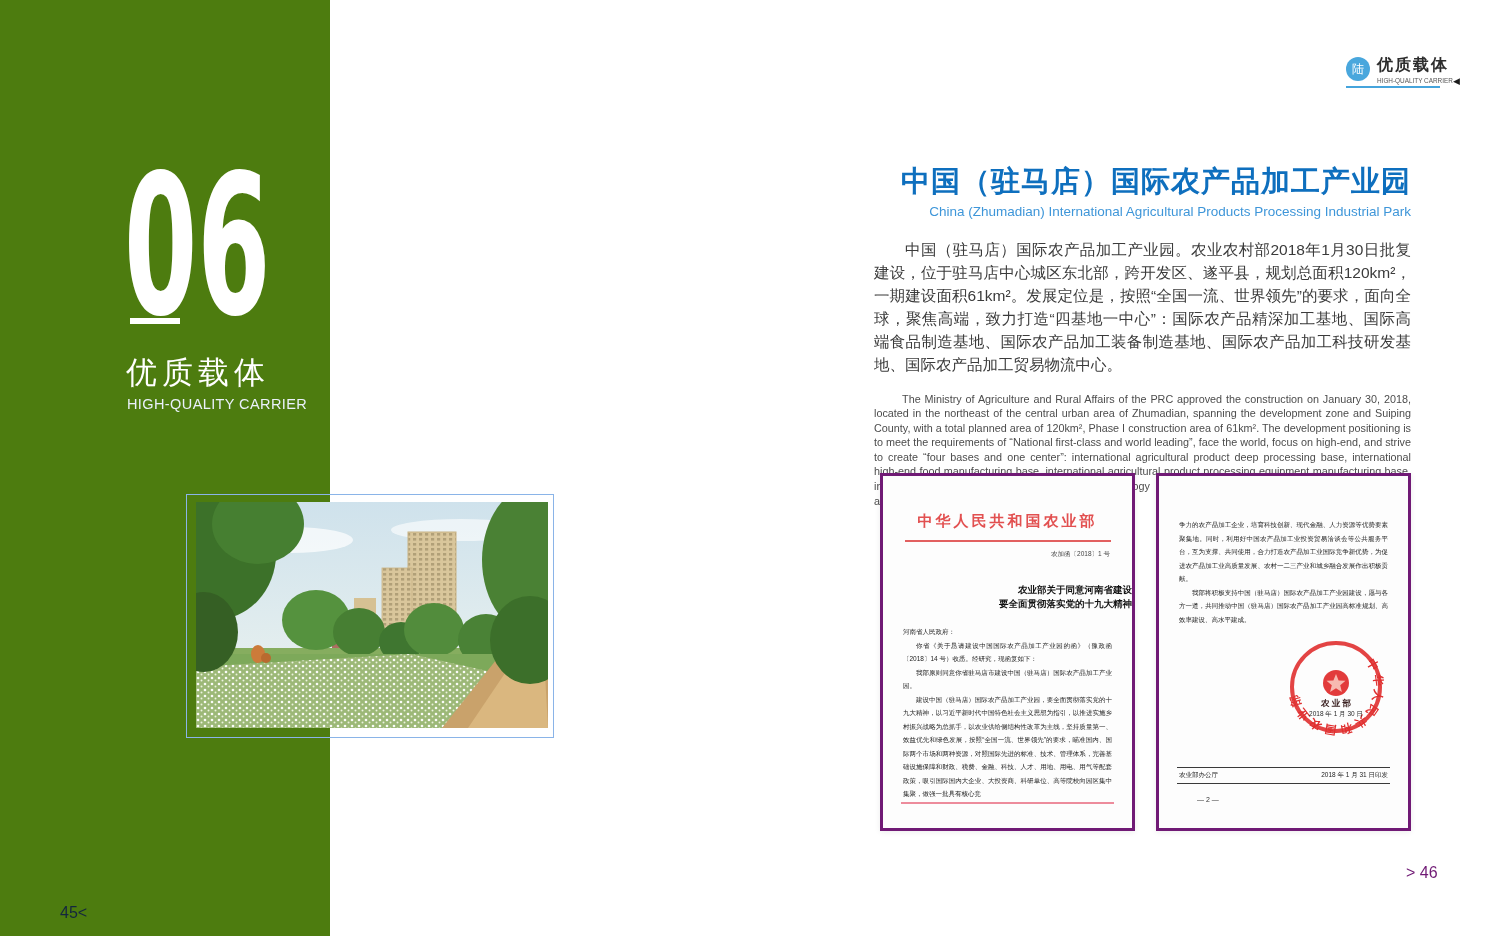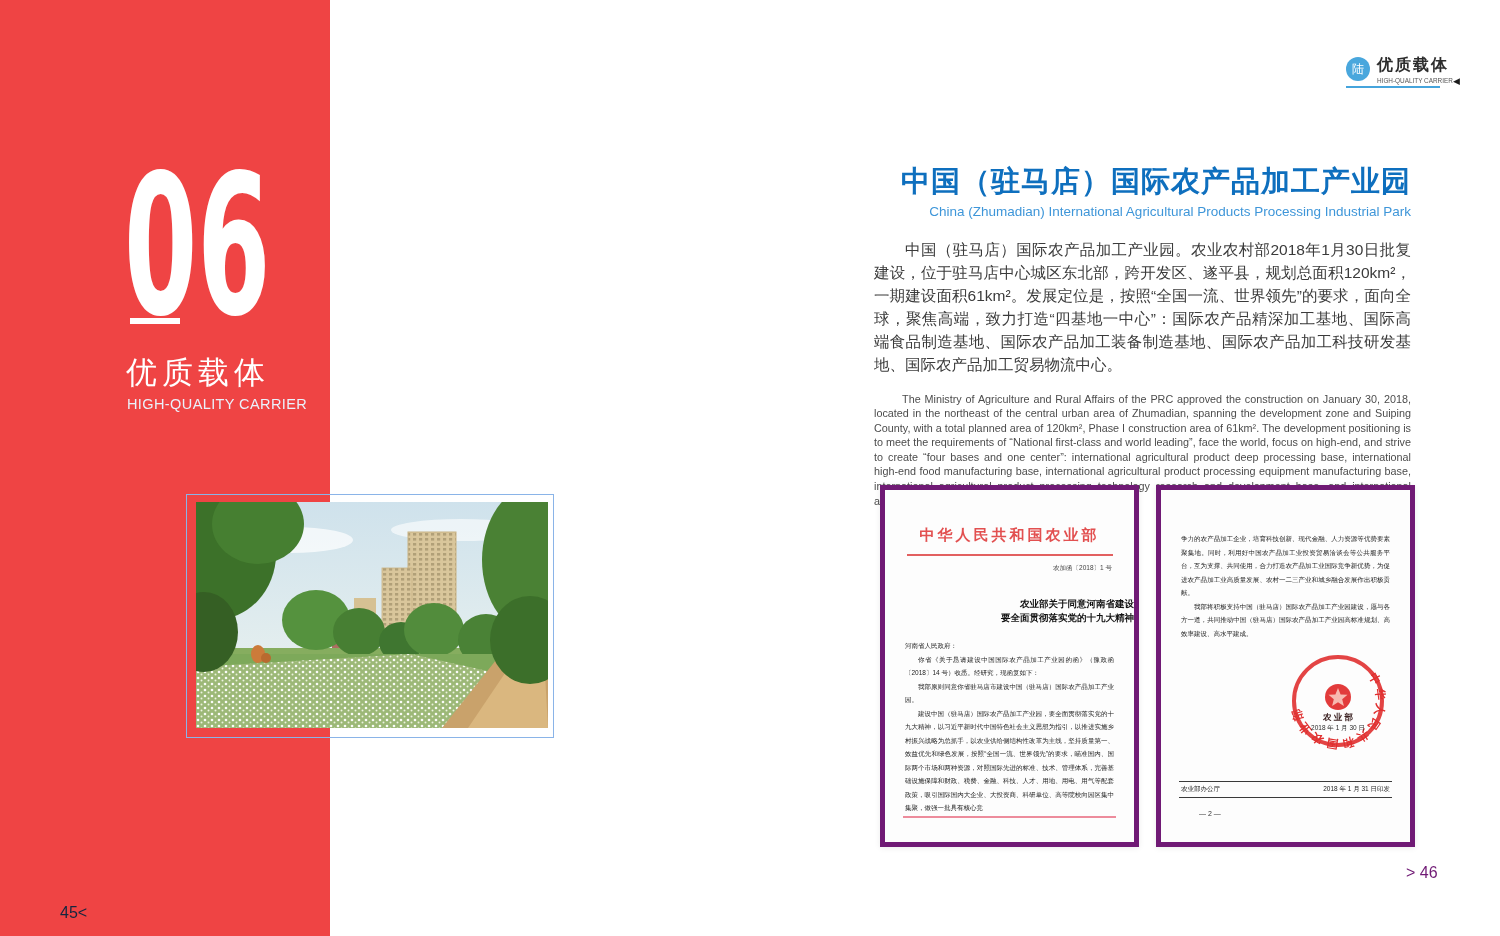--- a/index.html
+++ b/index.html
@@ -1,20 +1,20 @@
 <!DOCTYPE html>
 <html><head>
 <meta charset="utf-8">
 <style>
   html,body{margin:0;padding:0;background:#ffffff;}
   #page{position:relative;width:1500px;height:936px;background:#ffffff;overflow:hidden;
         font-family:"Liberation Sans","DejaVu Sans",sans-serif;}
 
   
-  .sidebar{position:absolute;left:0;top:0;width:330px;height:936px;background:#ef4444;}
+  .sidebar{position:absolute;left:0;top:0;width:330px;height:936px;background:#4d7c0f;}
   .chapter-num{position:absolute;left:124px;top:148px;color:#ffffff;font-weight:bold;
                font-size:195px;line-height:1;transform:scaleX(0.54);transform-origin:left top;
                font-family:"DejaVu Sans",sans-serif;}
   .chapter-dash{position:absolute;left:130px;top:318px;width:50px;height:6px;background:#ffffff;}
   .chapter-title-cn{position:absolute;left:126px;top:352px;color:#ffffff;font-size:31px;
                     letter-spacing:5px;font-weight:400;}
   .chapter-title-en{position:absolute;left:127px;top:396px;color:#eaf1fb;font-size:14.5px;
                     letter-spacing:0.4px;}
   .page-num-left{position:absolute;left:60px;top:864px;color:#14263f;font-size:16px;margin-top:40px;}
 
@@ -39,21 +39,21 @@
   .article-title{margin:0;text-align:right;font-size:29px;font-weight:bold;color:#0E6FBE;
                  letter-spacing:1px;font-family:"DejaVu Serif","Liberation Serif",serif;}
   .article-subtitle{margin-top:2px;text-align:right;font-size:13.5px;color:#3E96D9;}
   .article-cn{margin-top:19px;font-size:15.5px;line-height:23px;color:#3b3b3b;
               text-align:justify;text-indent:2em;}
   .article-en{margin-top:15px;font-size:10.8px;line-height:14.6px;color:#4c4c4c;
               text-align:justify;text-indent:2.6em;}
 
   
   .doc{position:absolute;top:473px;width:249px;height:352px;background:#fdfdfd;
-       border:5px solid #701a75;box-shadow:0 1px 6px rgba(0,0,0,0.08);margin-top:12px;}
+       border:3px solid #701a75;box-shadow:0 1px 6px rgba(0,0,0,0.08);}
   .doc-left{left:880px;}
   .doc-right{left:1156px;}
   .doc-header{margin-top:36px;text-align:center;color:#E25050;font-size:15px;font-weight:bold;
               letter-spacing:3px;font-family:"DejaVu Serif","Liberation Serif",serif;white-space:nowrap;}
   .doc-redline{margin:9px auto 0;width:206px;height:2px;background:#E26060;}
   .doc-number{text-align:right;font-size:6.5px;color:#444;margin:8px 22px 0 0;}
   .doc-title{margin-top:24px;text-align:right;font-weight:bold;font-size:9.5px;line-height:14px;color:#111;}
   .doc-body{margin:14px 20px 0;font-size:6.5px;line-height:13.5px;color:#222;text-align:justify;}
   .doc-body p{margin:0;}
   .doc-body p.indent{text-indent:2em;}

